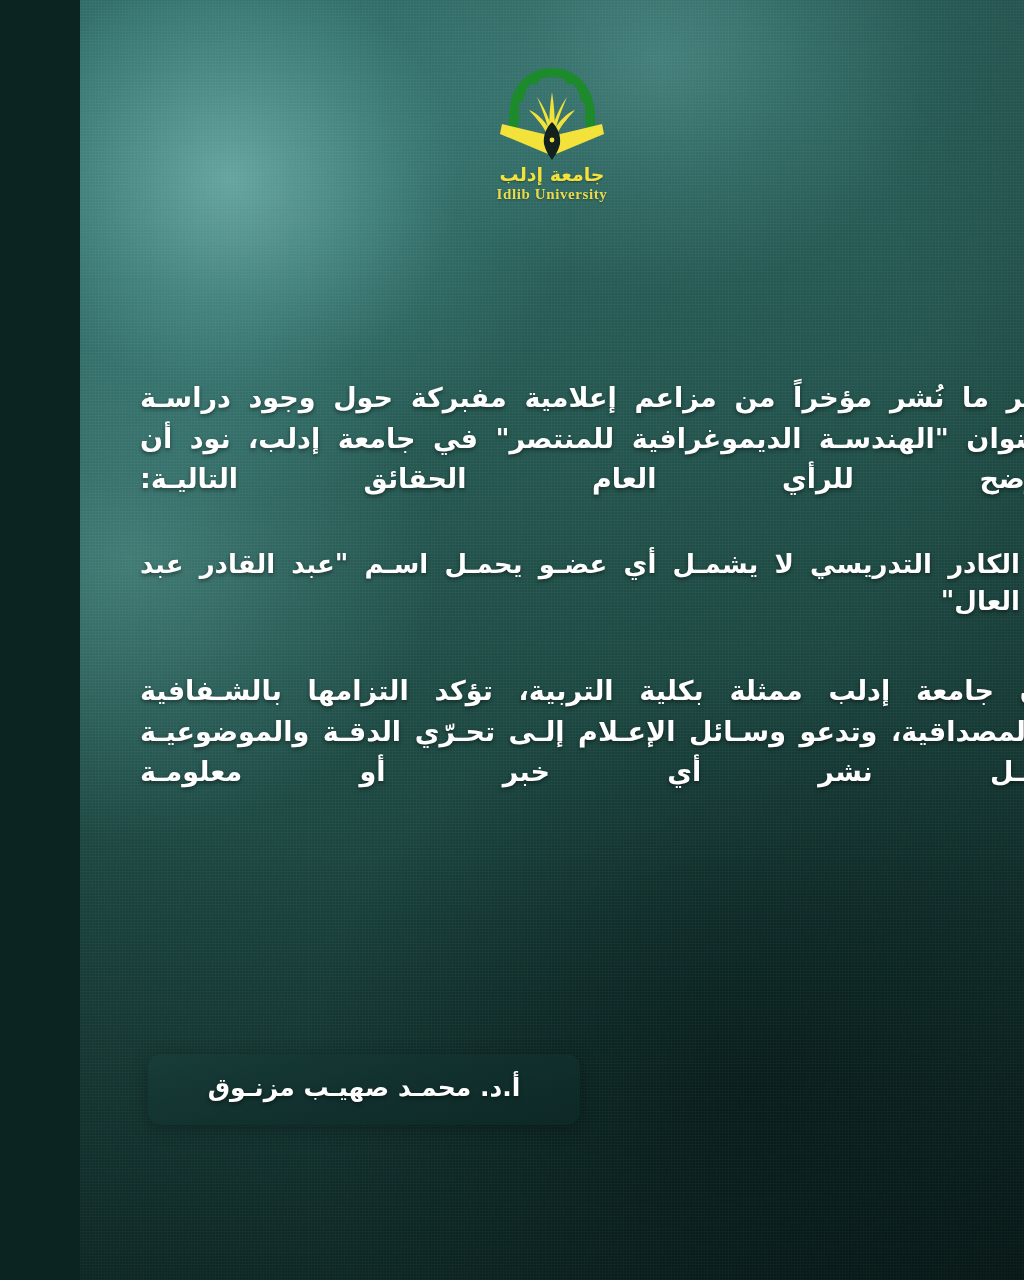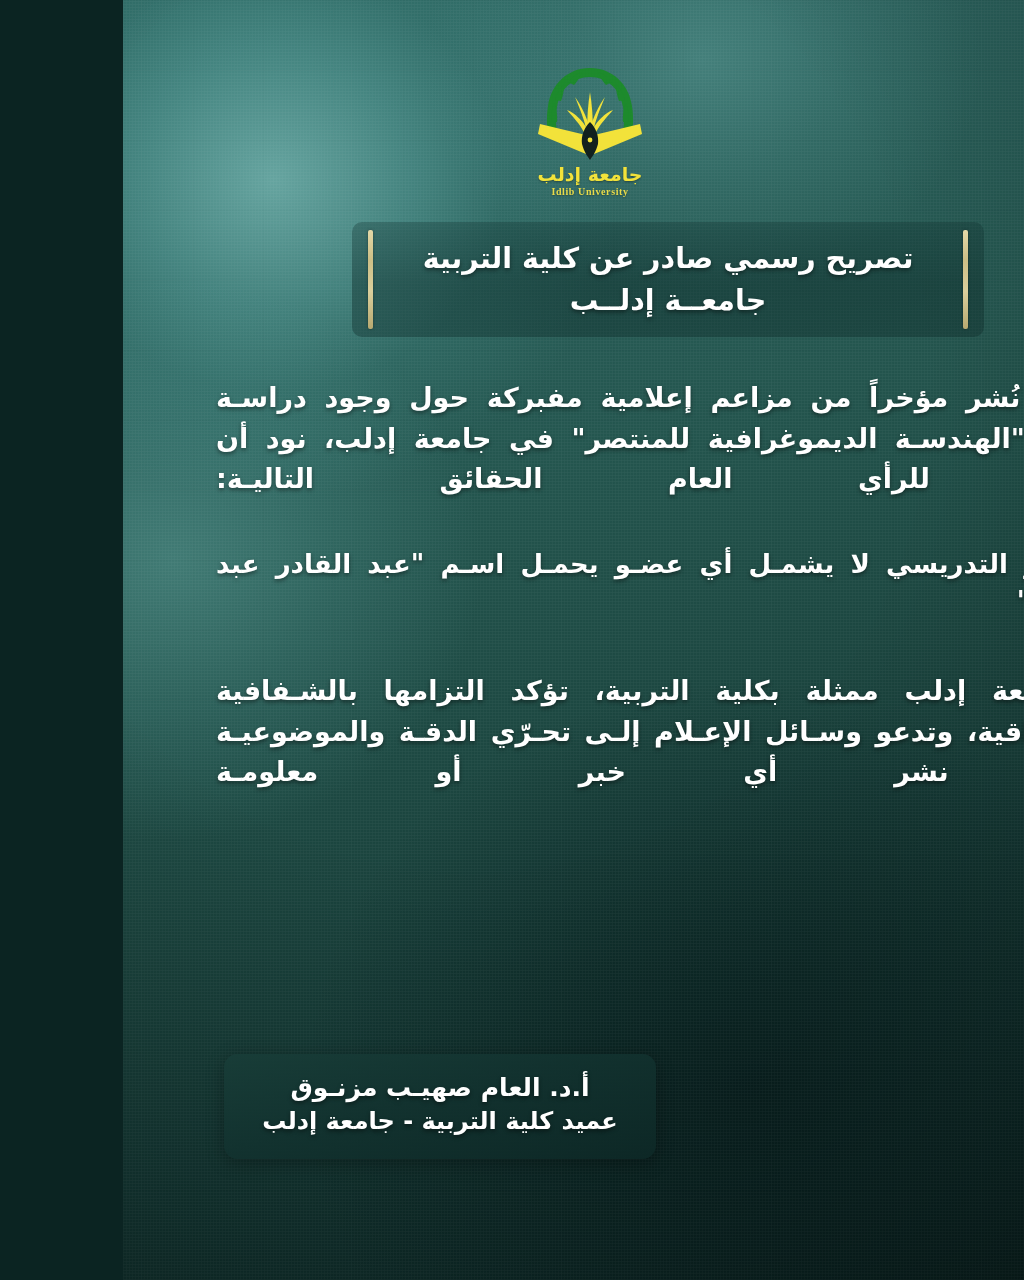--- a/index.html
+++ b/index.html
@@ -7,26 +7,25 @@
     margin: 0;
     padding: 0;
     background: #0b2422;
   }
   body {
     font-family: "DejaVu Sans", "Liberation Sans", sans-serif;
   }
 
   #poster {
     position: relative;
-    width: 868px;
+    width: 944px;
     height: 1280px;
     overflow: hidden;
     background: #1c4a45;
     isolation: isolate;
-    padding-left: 33px;
   }
 
   
   .bg-base {
     position: absolute;
     inset: 0;
     background:
       linear-gradient(160deg,
         #2c6661 0%,
         #2a615c 18%,
@@ -151,21 +150,21 @@
   .logo-ar {
     margin-top: 2px;
     font-size: 19px;
     font-weight: 700;
     color: #f2e23a;
     letter-spacing: 0.5px;
     line-height: 1.1;
     text-shadow: 0 1px 2px rgba(0,0,0,0.35);
   }
   .logo-en {
-    font-size: 10px;
+    font-size: 15px;
     font-weight: 700;
     color: #e9dc4a;
     letter-spacing: 0.6px;
     direction: ltr;
     font-family: "Liberation Serif", "DejaVu Serif", serif;
     margin-top: 1px;
     text-shadow: 0 1px 2px rgba(0,0,0,0.35);
   }
 
   
@@ -348,42 +347,33 @@
         <path d="M56 74 L 6 62 L 4 72 L 52 92 Z" fill="#f2e23a"></path>
         <path d="M56 74 L 106 62 L 108 72 L 60 92 Z" fill="#f2e23a"></path>
 
         <path d="M56 60 C 50 66, 47 74, 48 82 C 50 90, 54 95, 56 98 C 58 95, 62 90, 64 82 C 65 74, 62 66, 56 60 Z" fill="#12201e"></path>
         <circle cx="56" cy="78" r="2.4" fill="#f2e23a"></circle>
       </svg>
       <div class="logo-ar">جامعة إدلب</div>
       <div class="logo-en">Idlib University</div>
     </div>
 
-    <div class="header-banner">
-      <span class="gold-bar right"></span>
-      <span class="gold-bar left"></span>
-      <div class="header-text">
-        <span>تصريح رسمي صادر عن كلية التربية</span>
-        <span class="line2">جامعــة إدلــب</span>
-      </div>
-    </div>
 
     <div class="body-wrap">
 
       <p class="para p-intro">إثـر ما نُشر مؤخراً من مزاعم إعلامية مفبركة حول وجود دراسـة بعنوان "الهندسـة الديموغرافية للمنتصر" في جامعة إدلب، نود أن نوضح للرأي العام الحقائق التاليـة:</p>
 
       <ul class="bullets">
         <li>
           <span class="bullet-dot"></span>
           <span class="bullet-text">الكادر التدريسي لا يشمـل أي عضـو يحمـل اسـم "عبد القادر عبد العال"</span>
         </li>
       </ul>
 
       <p class="para p-closing">إن جامعة إدلب ممثلة بكلية التربية، تؤكد التزامها بالشـفافية والمصداقية، وتدعو وسـائل الإعـلام إلـى تحـرّي الدقـة والموضوعيـة قبـل نشر أي خبر أو معلومـة</p>
     </div>
 
     <div class="signature-box">
-      <div class="sig-name">أ.د. العام صهيـب مزنـوق</div>
-      <div class="sig-role">عميد كلية التربية - جامعة إدلب</div>
+      <div class="sig-name">أ.د. محمـد صهيـب مزنـوق</div>
     </div>
 
   </div>
 </div>
 
 </body></html>

